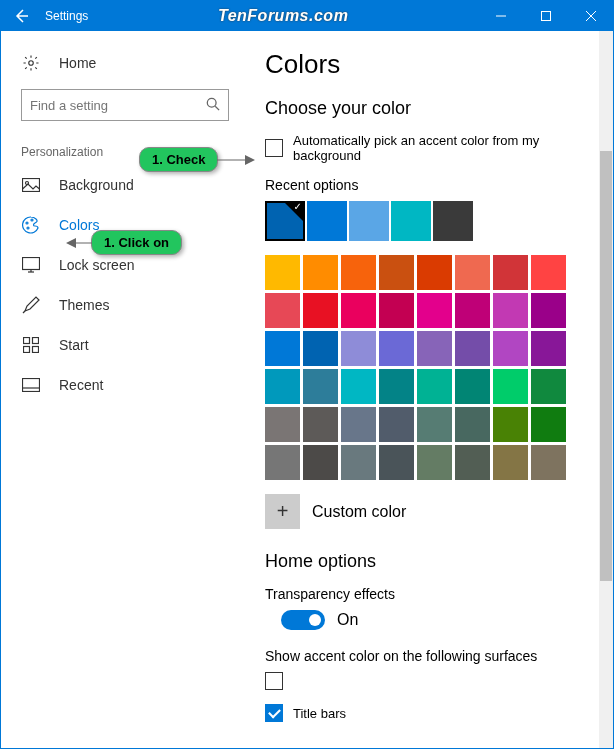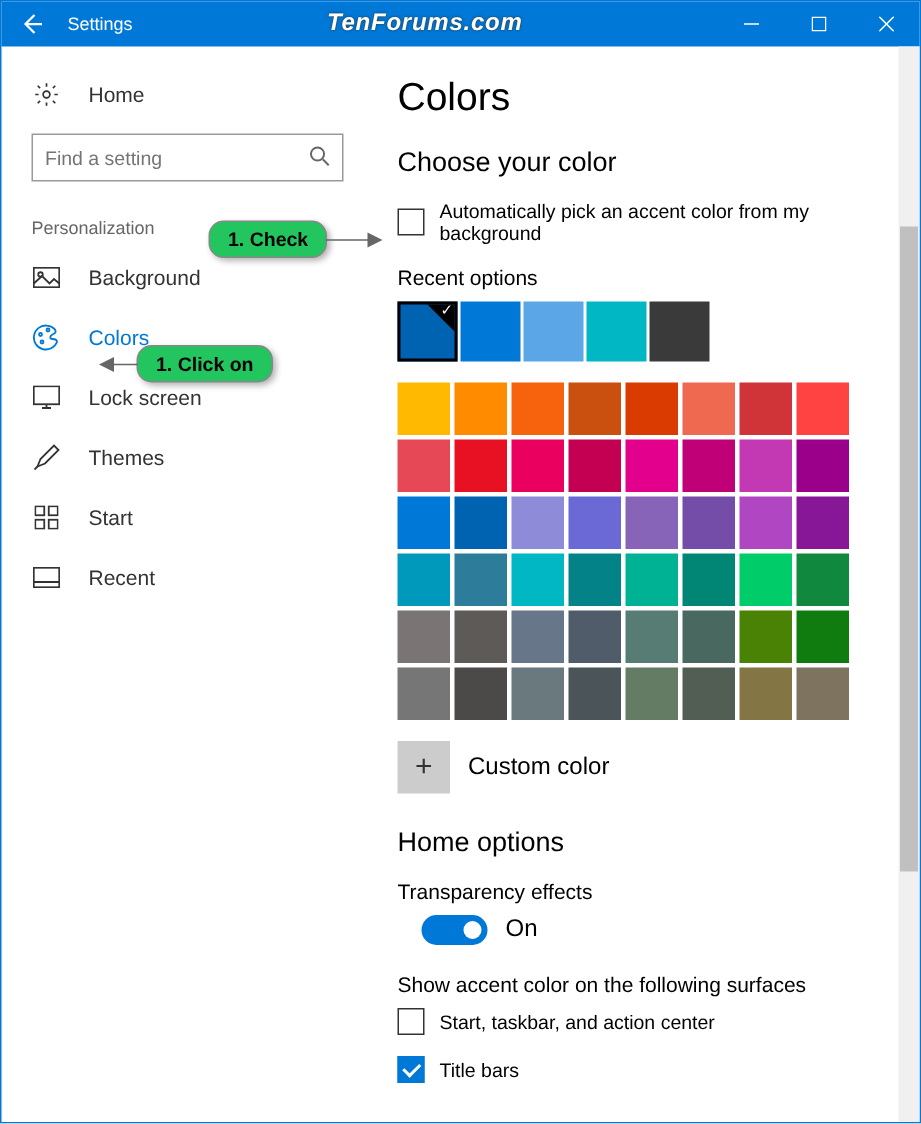--- a/index.html
+++ b/index.html
@@ -247,21 +247,20 @@
       <div class="subhead" data-name="transparency-label">Transparency effects</div>
       <div class="toggle-row">
         <div class="toggle" data-name="transparency-toggle">
             <div class="knob"></div>
           </div>
         <span data-name="transparency-state">On</span>
       </div>
       <div class="subhead" data-name="show-accent-label">Show accent color on the following surfaces</div>
       <div class="check-row">
         <div class="checkbox" data-name="surface-start-checkbox"></div>
-        <span data-name="surface-start-label">Start, taskbar, and action center</span>
       </div>
       <div class="check-row">
         <div class="checkbox checked" data-name="surface-titlebars-checkbox"></div>
         <span data-name="surface-titlebars-label">Title bars</span>
       </div>
     </div>
   </div>
 
   <div class="scrollbar" data-name="scrollbar">
     <div class="scrollthumb" data-name="scroll-thumb"></div>

